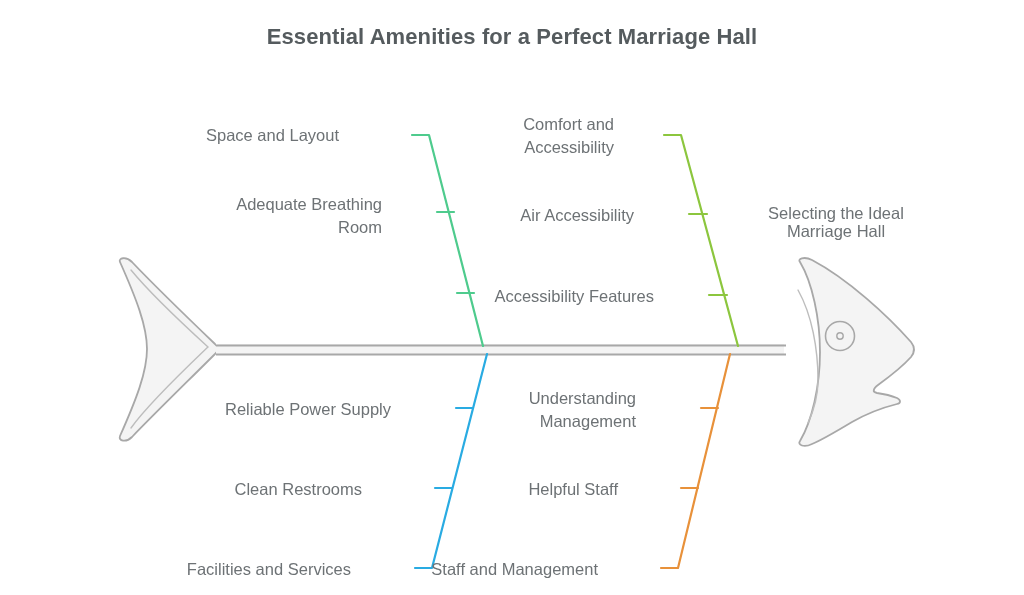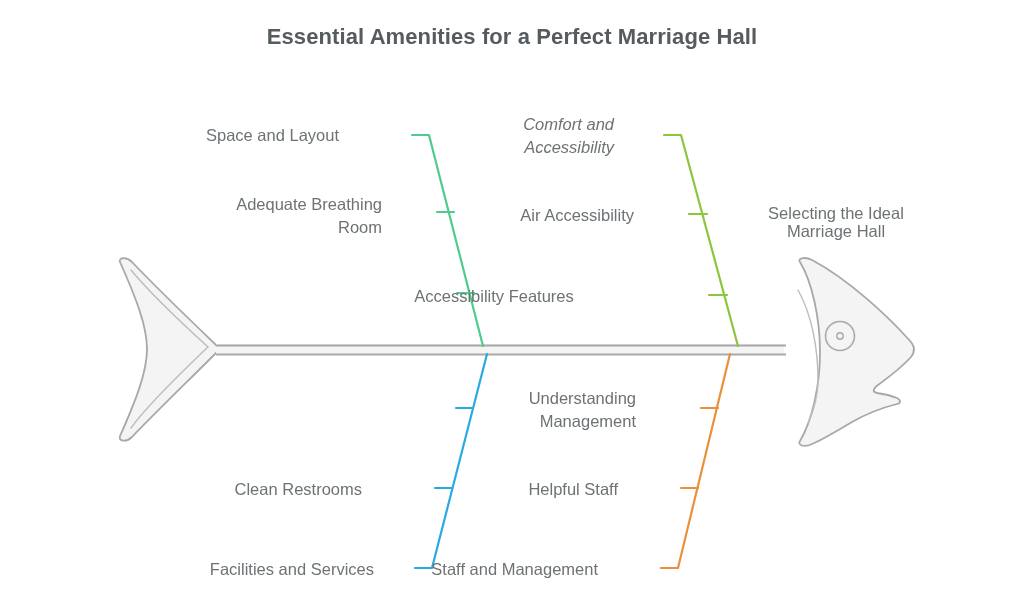--- a/index.html
+++ b/index.html
@@ -101,31 +101,32 @@
       <line x1="701" y1="408" x2="718" y2="408" stroke="#e8913a" stroke-width="2.2" stroke-linecap="round"></line>
       <line x1="681" y1="488" x2="698" y2="488" stroke="#e8913a" stroke-width="2.2" stroke-linecap="round"></line>
     </g>
   </svg>
 
   <div class="lbl r" style="right:625px;top:124px;width:300px;">Space and Layout</div>
 
   <div class="lbl r" style="right:582px;top:193px;width:300px;">Adequate Breathing
 Room</div>
 
-  <div class="lbl r" style="right:350px;top:113px;width:300px;font-style:italic;">Comfort and
+  <div class="lbl r" style="right:350px;top:113px;width:300px;">Comfort and
 Accessibility</div>
 
   <div class="lbl r" style="right:330px;top:204px;width:300px;">Air Accessibility</div>
 
-  <div class="lbl r" style="right:310px;top:285px;width:320px;text-align:center;">Accessibility Features</div>
+  <div class="lbl r" style="right:310px;top:285px;width:320px;">Accessibility Features</div>
 
+  <div class="lbl r" style="right:573px;top:398px;width:320px;">Reliable Power Supply</div>
 
   <div class="lbl r" style="right:602px;top:478px;width:320px;">Clean Restrooms</div>
 
-  <div class="lbl r" style="right:590px;top:558px;width:320px;">Facilities and Services</div>
+  <div class="lbl r" style="right:613px;top:558px;width:320px;">Facilities and Services</div>
 
   <div class="lbl r" style="right:328px;top:387px;width:320px;">Understanding
 Management</div>
 
   <div class="lbl r" style="right:346px;top:478px;width:320px;">Helpful Staff</div>
 
   <div class="lbl r" style="right:366px;top:558px;width:320px;">Staff and Management</div>
 
   <div class="head-lbl" style="left:736px;top:204px;width:200px;">Selecting the Ideal
 Marriage Hall</div>

